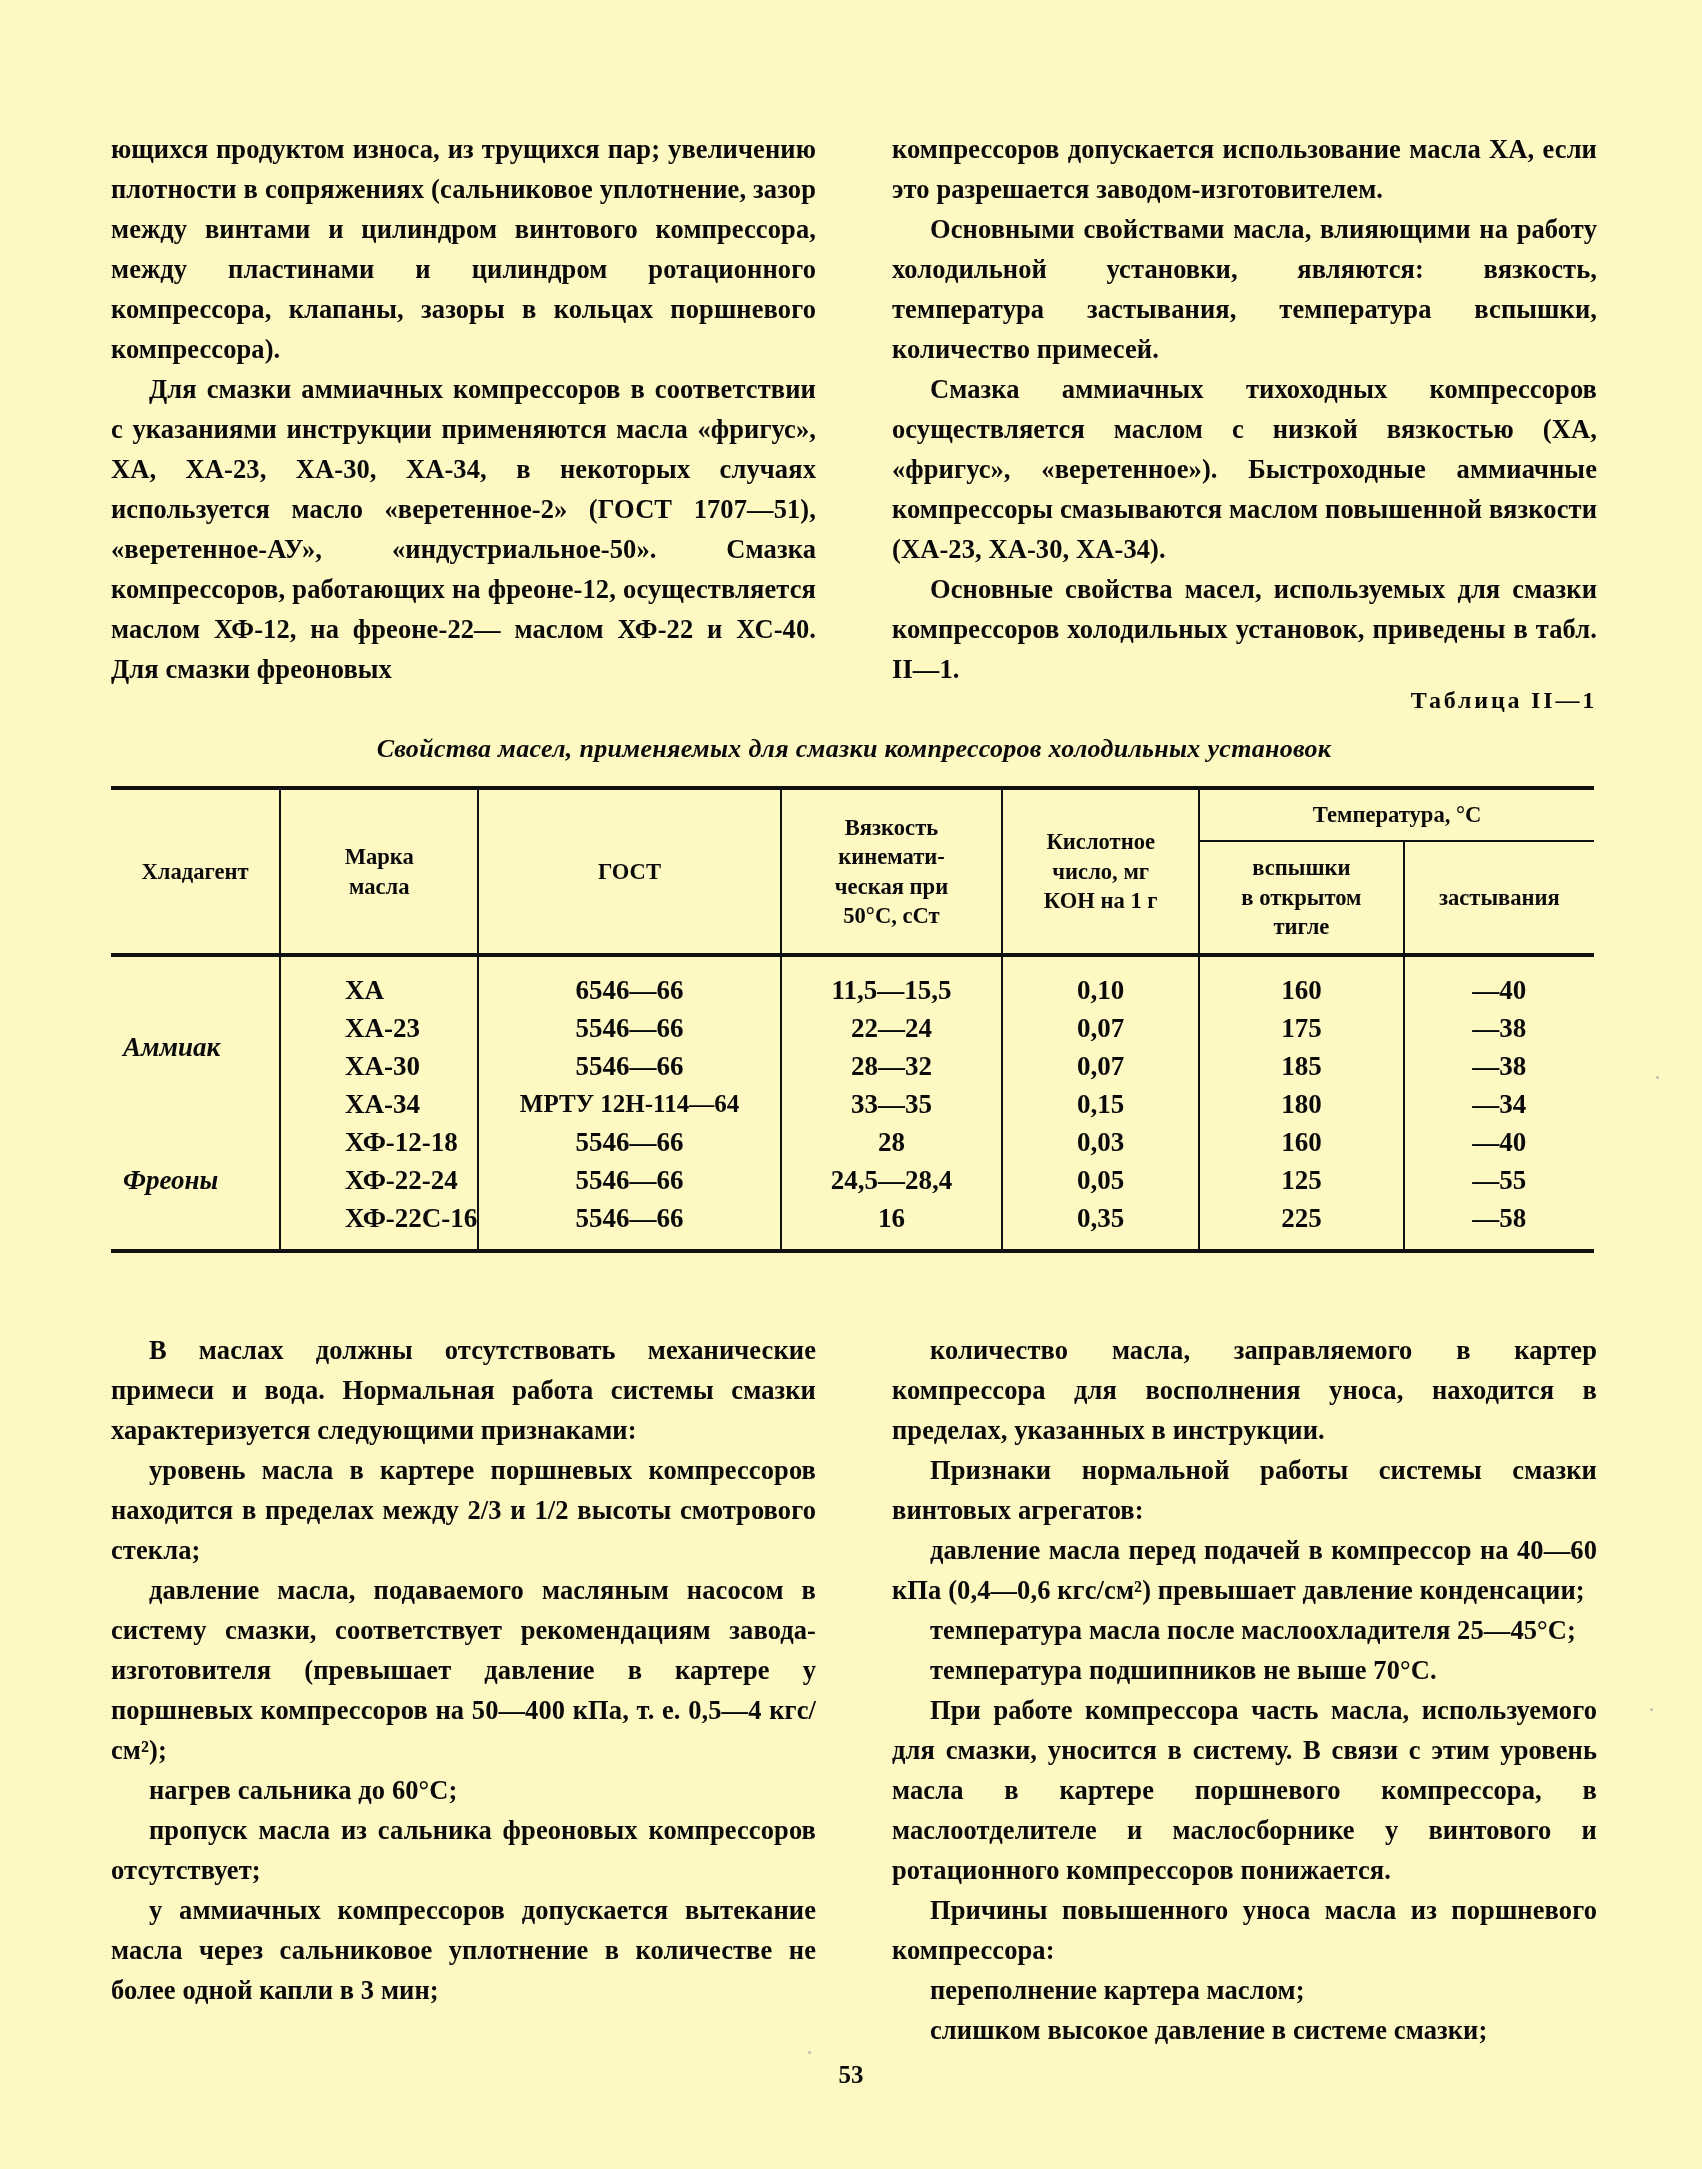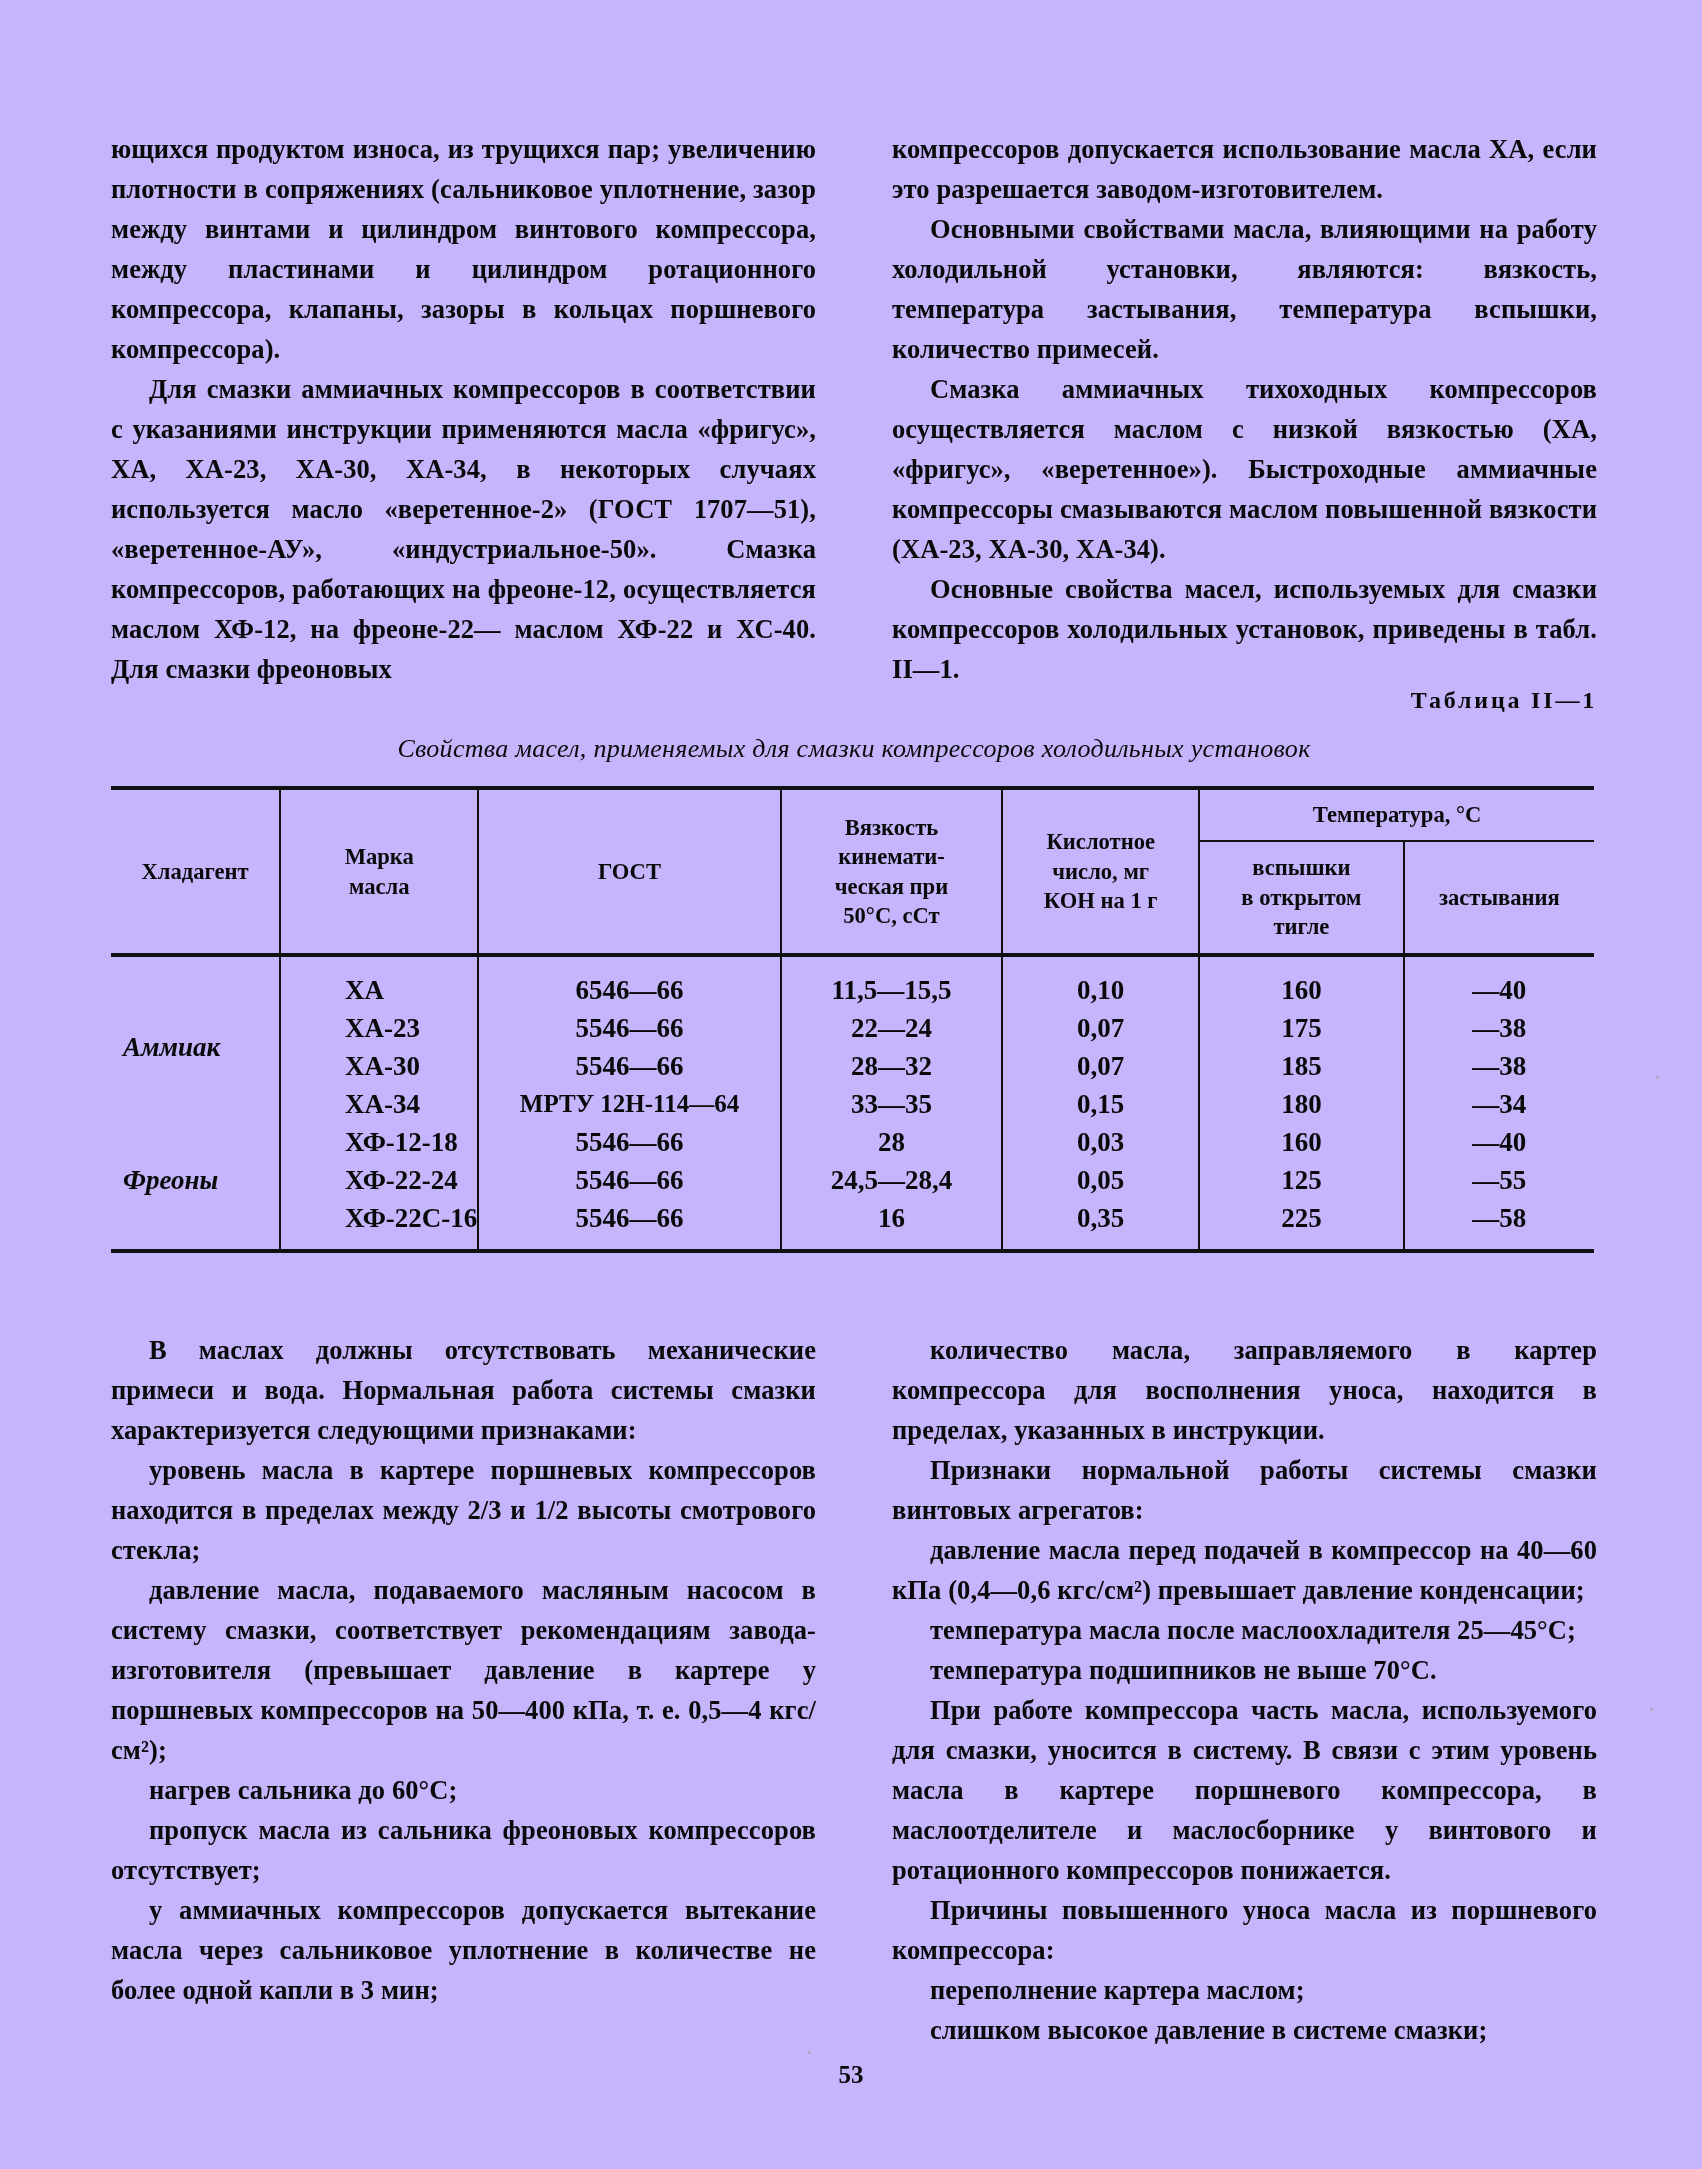--- a/index.html
+++ b/index.html
@@ -14,21 +14,21 @@
     color: #0a0a0a;
     position: relative;
     overflow: hidden;
   }
 
   .page {
     position: absolute;
     left: 0; top: 0;
     width: 1702px;
     height: 2169px;
-    background: #c4b5fd;
+    background: #fef9c3;
   }
 
   
   .columns {
     position: absolute;
     left: 111px;
     width: 1486px;
     display: flex;
     gap: 76px;
   }
@@ -64,21 +64,21 @@
     font-weight: 600;
   }
   .table-title {
     position: absolute;
     top: 734px;
     left: 111px;
     width: 1486px;
     text-align: center;
     font-size: 26px;
     font-style: italic;
-    font-weight: 400;
+    font-weight: 700;
     letter-spacing: 0.3px;
   }
 
   
   .tbl-wrap {
     position: absolute;
     left: 111px;
     top: 786px;
     width: 1483px;
   }

